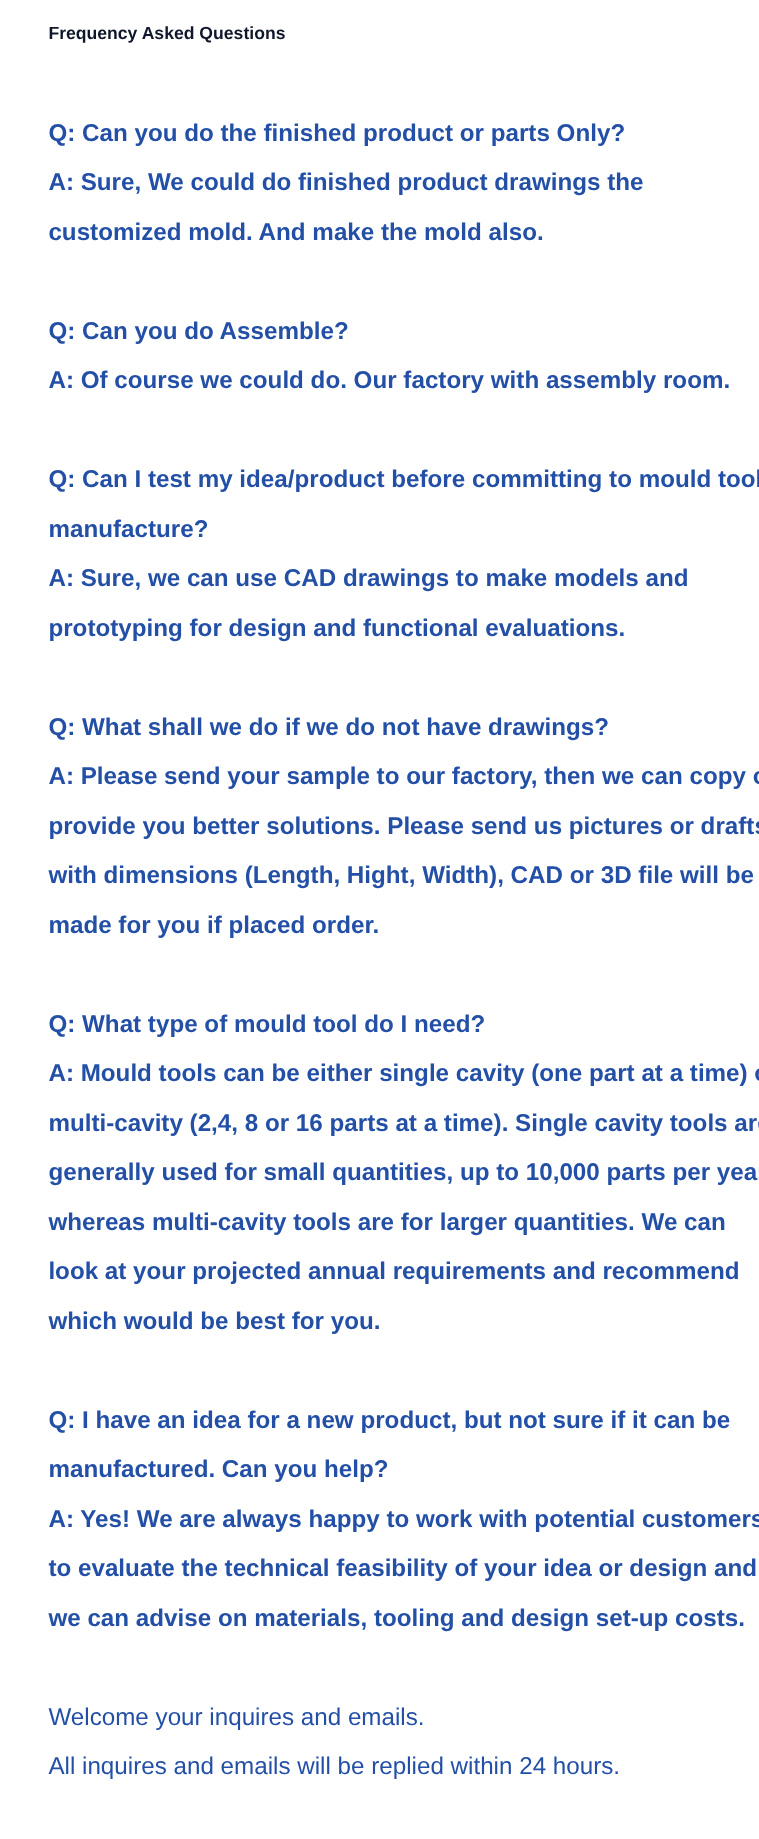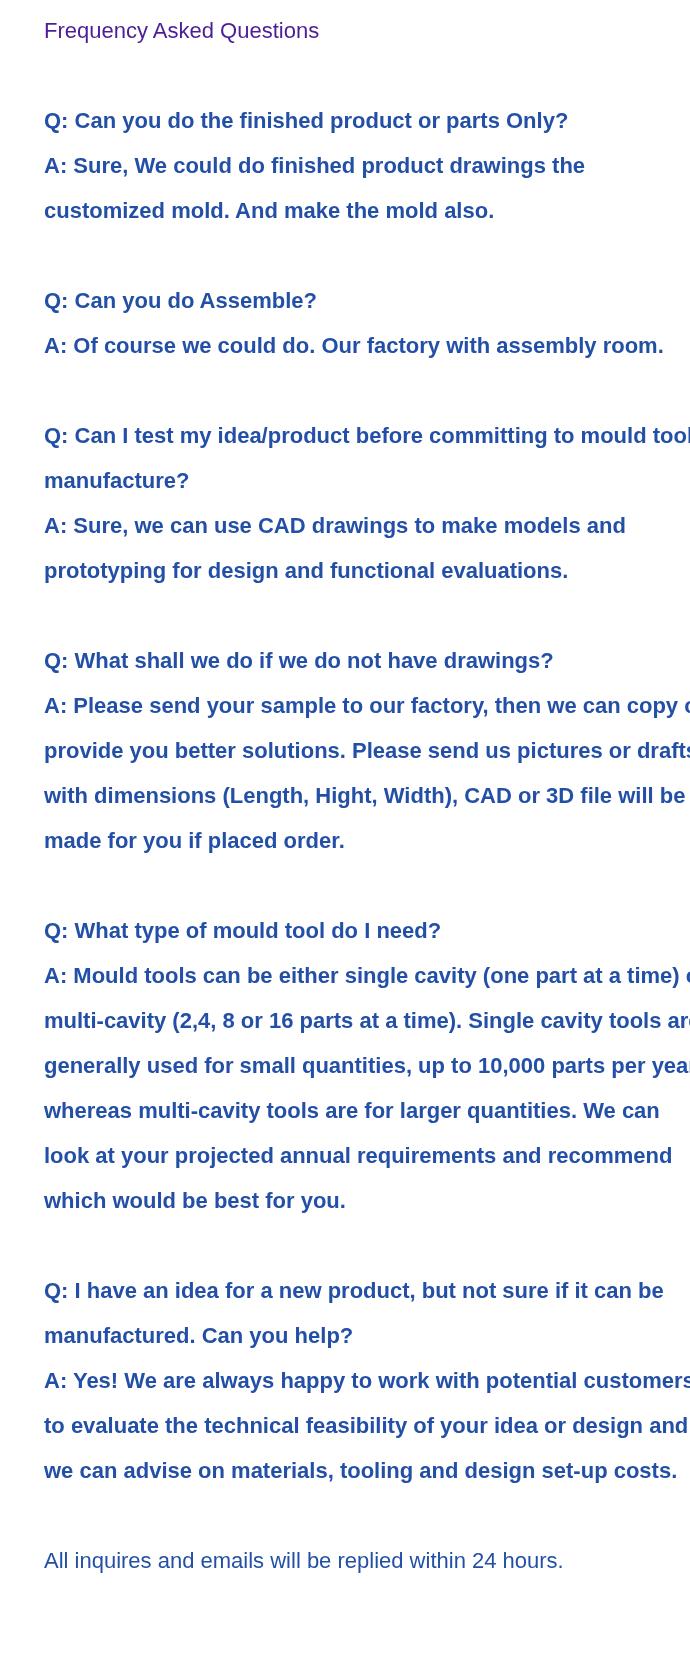--- a/index.html
+++ b/index.html
@@ -18,24 +18,24 @@
     height: 1672px;
     padding: 8px 10px 0 44px;
     font-family: "Liberation Sans", sans-serif;
     font-size: 22px;
     line-height: 45px;
     color: #2350a6;
     overflow: hidden;
   }
   .doc-title {
     margin: 0 0 45px 0;
-    font-size: 22px;
+    font-size: 16px;
     line-height: 45px;
-    font-weight: 400;
-    color: #4c1d95;
+    font-weight: 700;
+    color: #0f172a;
   }
   .qa-block {
     margin: 0 0 45px 0;
     font-weight: bold;
   }
   .qa-question,
   .qa-answer,
   .footer-line {
     margin: 0;
     white-space: pre;
@@ -89,16 +89,17 @@
 
   <div class="qa-block">
     <p class="qa-question">Q: I have an idea for a new product, but not sure if it can be
 manufactured. Can you help?</p>
     <p class="qa-answer">A: Yes! We are always happy to work with potential customers
 to evaluate the technical feasibility of your idea or design and
 we can advise on materials, tooling and design set-up costs.</p>
   </div>
 
   <div class="footer-block">
+    <p class="footer-line">Welcome your inquires and emails.</p>
     <p class="footer-line">All inquires and emails will be replied within 24 hours.</p>
   </div>
 
 </div>
 
 </body></html>

